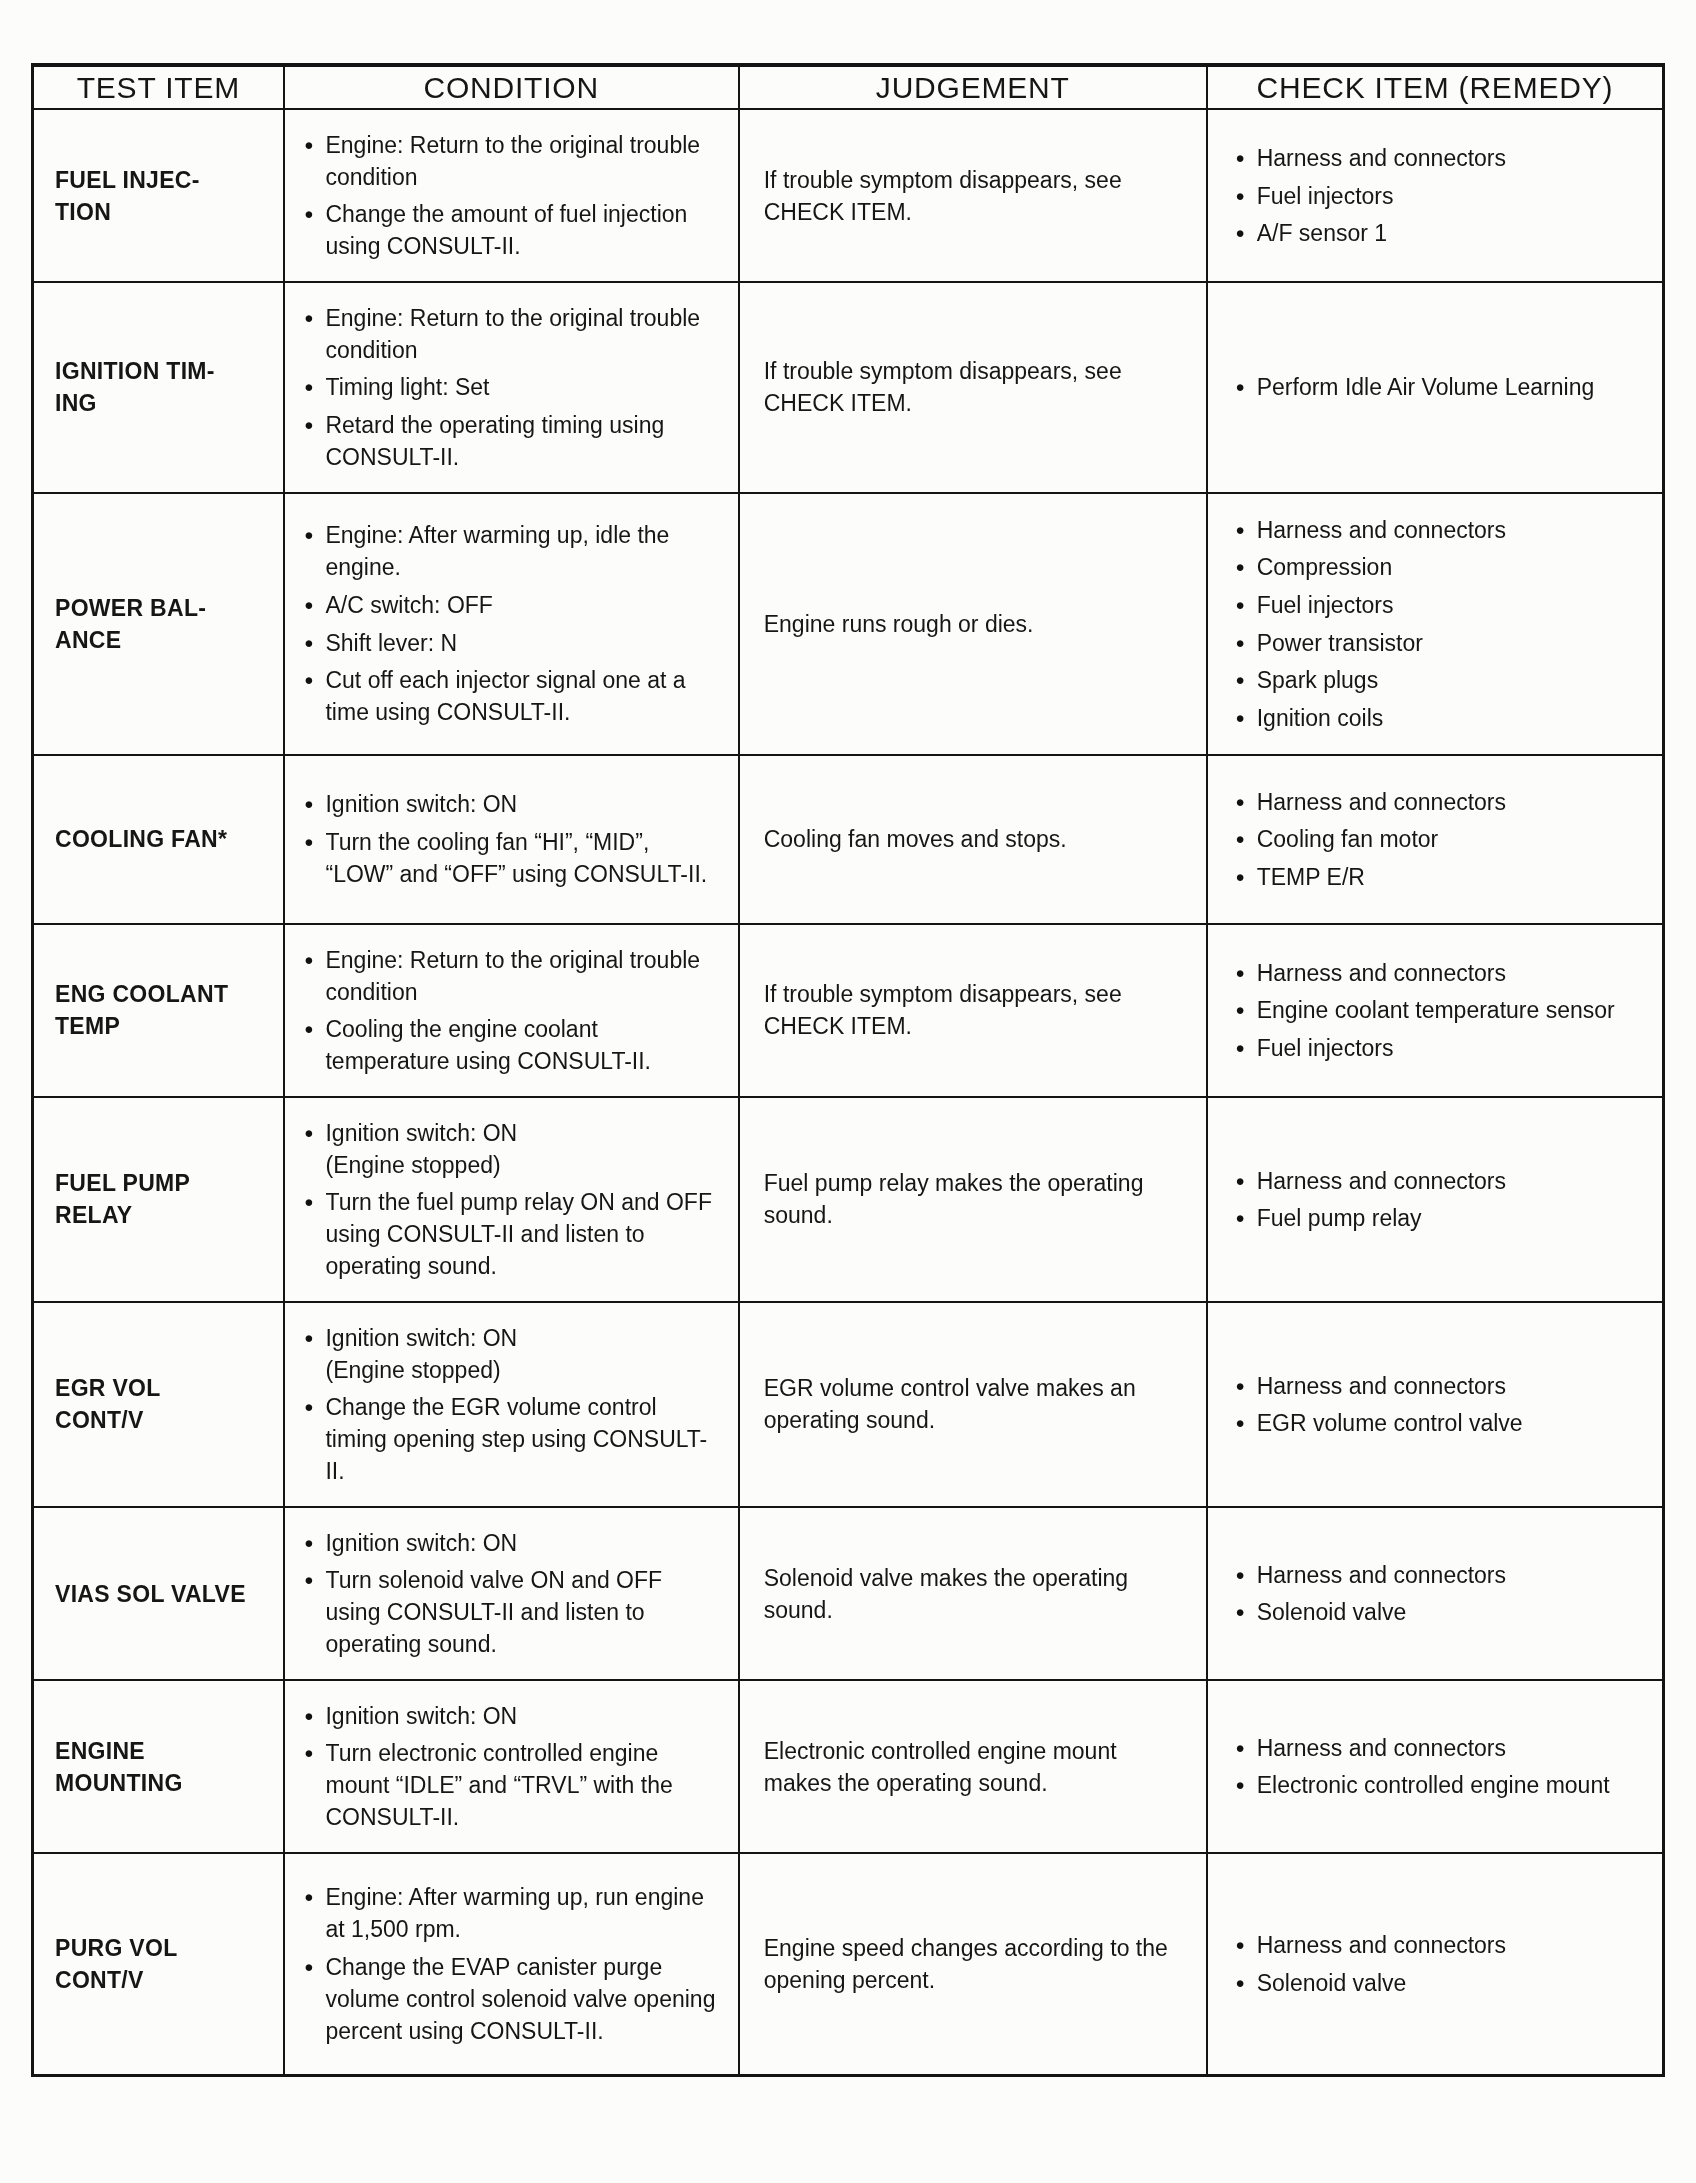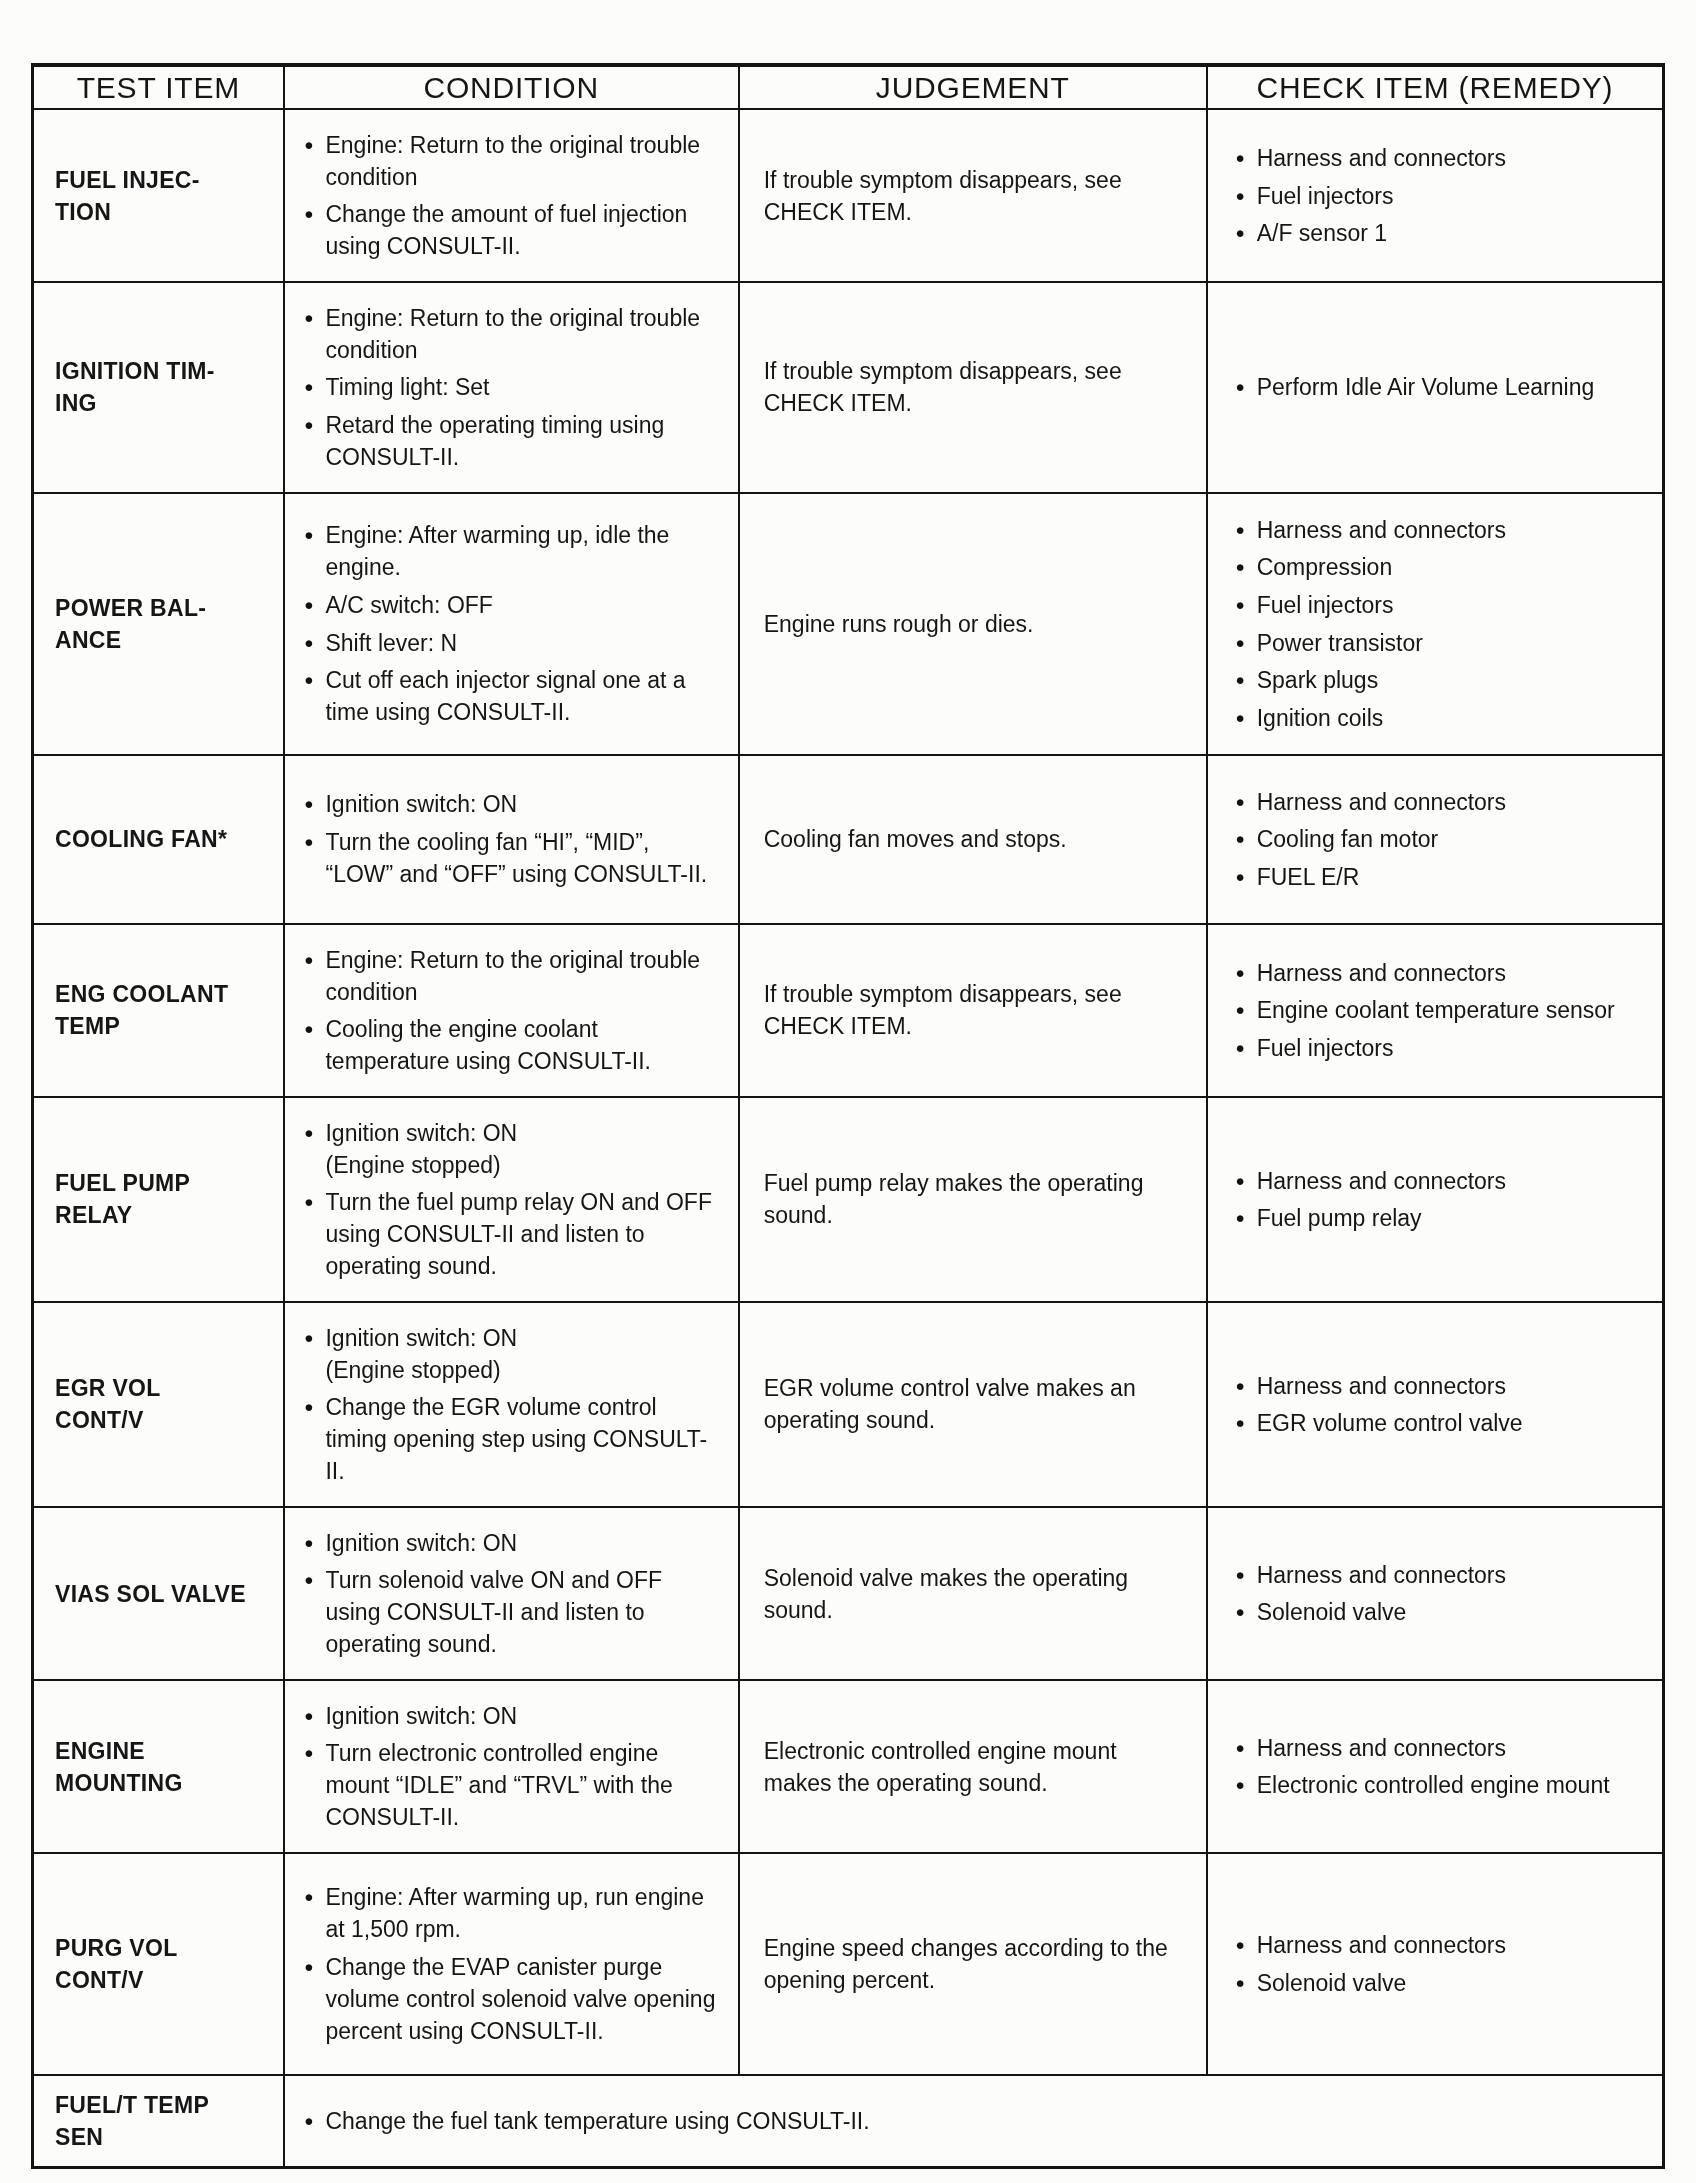--- a/index.html
+++ b/index.html
@@ -236,21 +236,21 @@
               <li>
                 <span class="bullet">●</span>
                 <span class="bullet-text">Harness and connectors</span>
               </li>
               <li>
                 <span class="bullet">●</span>
                 <span class="bullet-text">Cooling fan motor</span>
               </li>
               <li>
                 <span class="bullet">●</span>
-                <span class="bullet-text">FUEL E/R</span>
+                <span class="bullet-text">TEMP E/R</span>
               </li>
             </ul>
           </td>
         </tr>
         <tr>
           <td class="test-item-cell">ENG COOLANT
 TEMP</td>
           <td class="condition-cell">
             <ul class="bullet-list">
               <li>
@@ -420,29 +420,17 @@
                 <span class="bullet">●</span>
                 <span class="bullet-text">Harness and connectors</span>
               </li>
               <li>
                 <span class="bullet">●</span>
                 <span class="bullet-text">Solenoid valve</span>
               </li>
             </ul>
           </td>
         </tr>
-        <tr>
-          <td class="test-item-cell">FUEL/T TEMP
-SEN</td>
-          <td class="condition-cell" colspan="3">
-            <ul class="bullet-list">
-              <li>
-                <span class="bullet">●</span>
-                <span class="bullet-text">Change the fuel tank temperature using CONSULT-II.</span>
-              </li>
-            </ul>
-          </td>
-        </tr>
       </tbody>
   </table>
 
 </div>
 
 
 </body></html>

